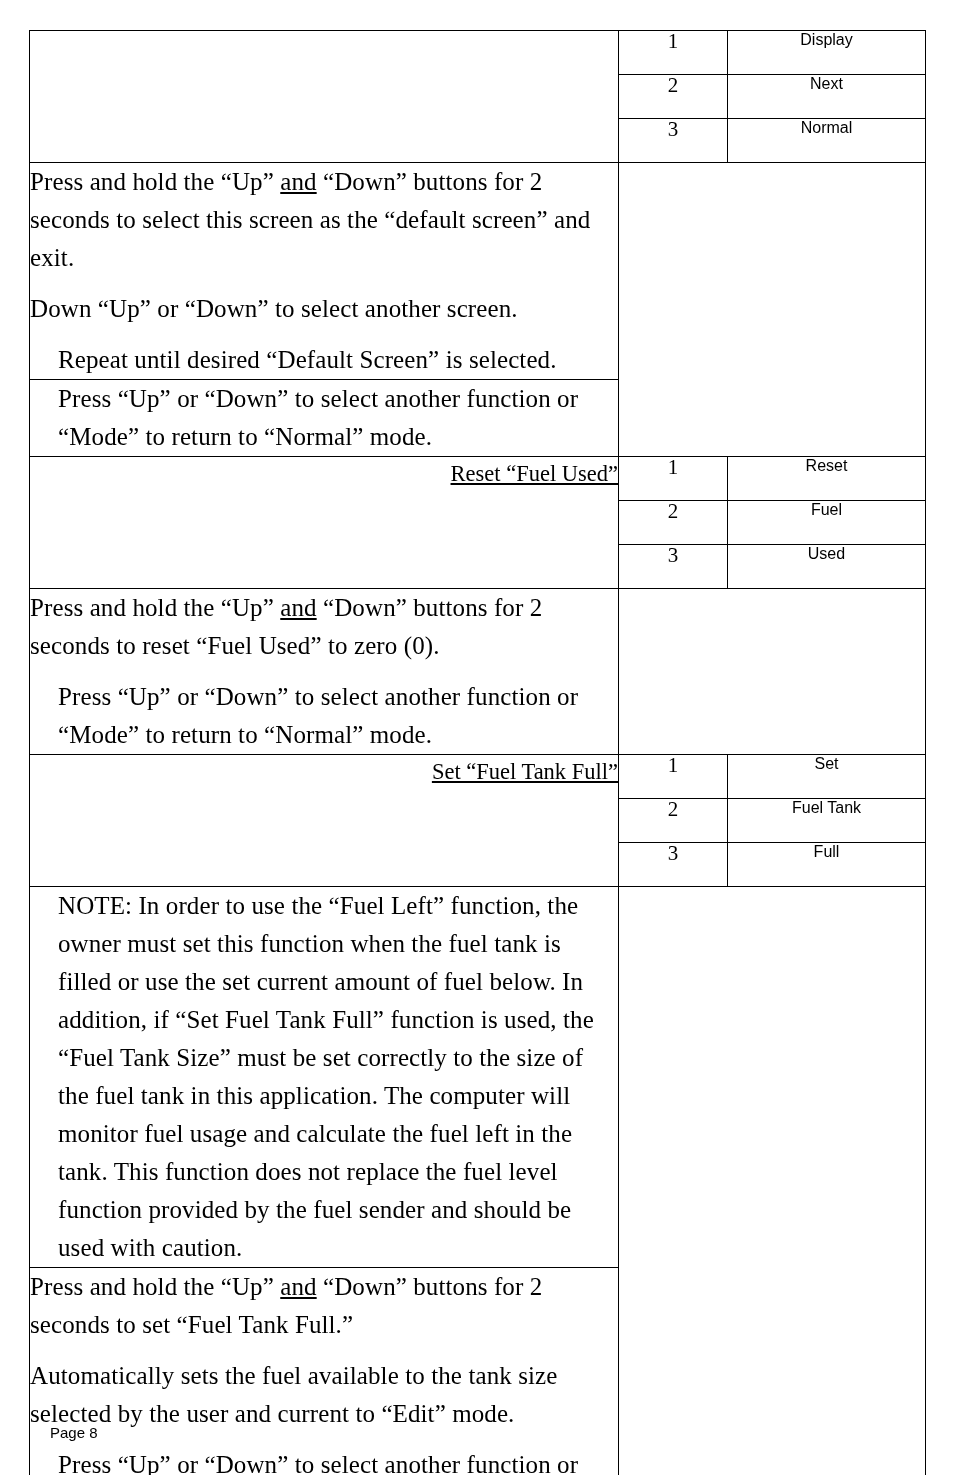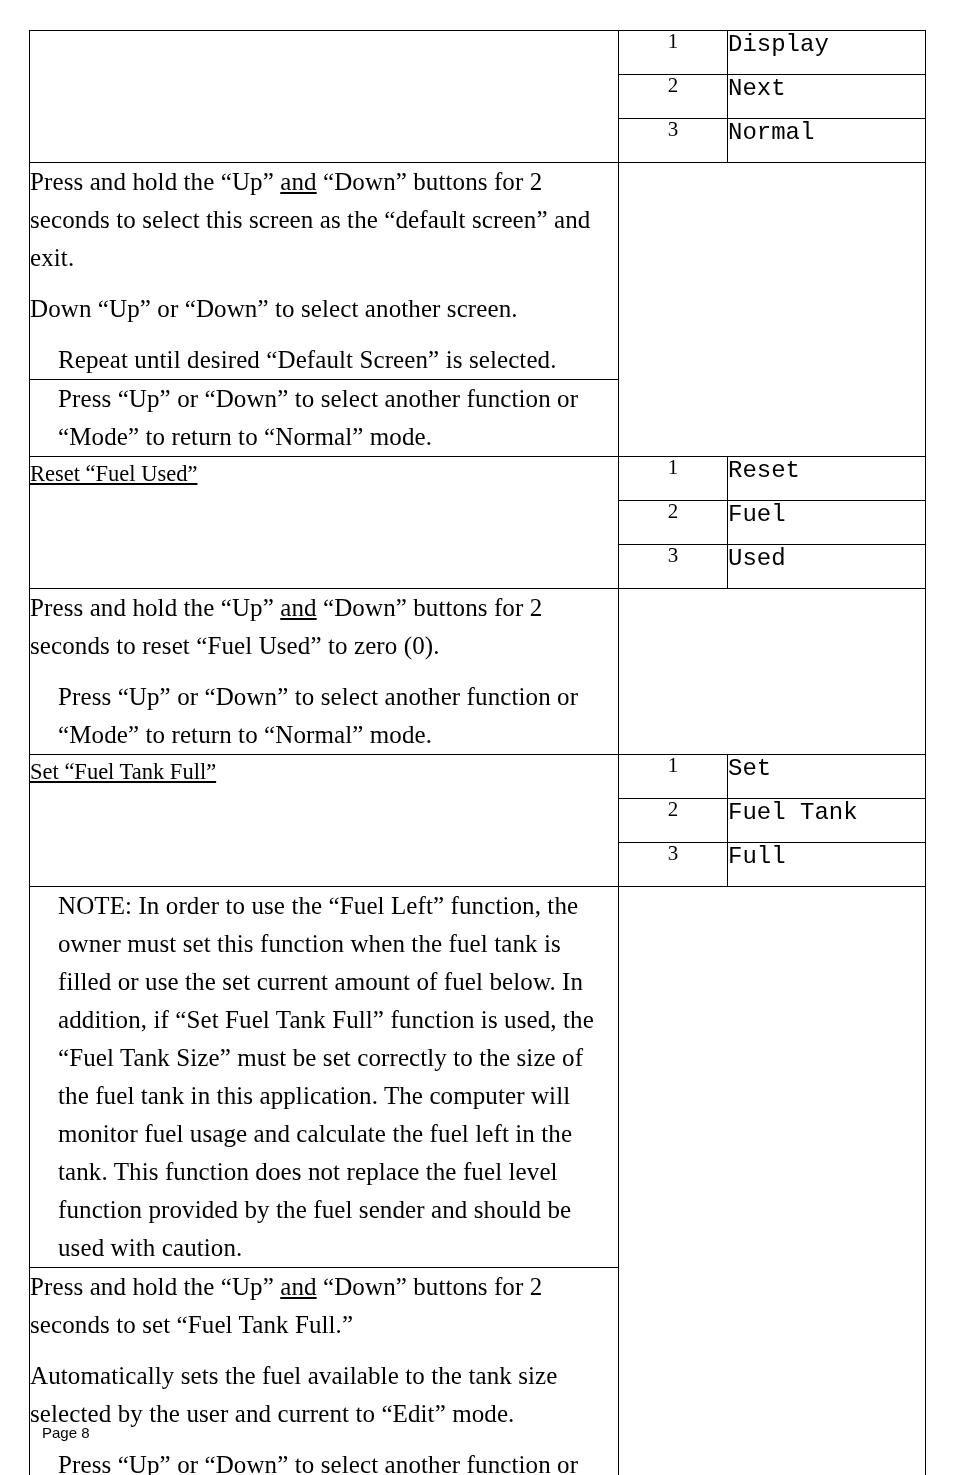--- a/index.html
+++ b/index.html
@@ -56,29 +56,31 @@
   td.numcell {
     text-align: center;
     vertical-align: middle;
     font-family: "Liberation Serif", "DejaVu Serif", serif;
     font-size: 21px;
     line-height: 1;
     height: 43px;
   }
 
   td.labelcell {
+    text-align: center;
     vertical-align: middle;
-    font-family: Liberation Mono, monospace;
-    font-size: 24px;
+    font-family: Liberation Sans, sans-serif;
+    font-size: 16px;
     line-height: 1.15;
   }
 
   td.titlecell {
     vertical-align: middle;
     padding: 0 10px 0 11px;
+    text-align: right;
   }
 
   p.para {
     margin: 0 0 13px 0;
     font-size: 25px;
     line-height: 1.52;
     text-align: left;
     letter-spacing: 0.1px;
   }
   p.para:last-child { margin-bottom: 0; margin-left: 28px; }
@@ -86,21 +88,21 @@
   span.u { text-decoration: underline; }
 
   .title-underline {
     font-size: 22.5px;
     line-height: 1.5;
     text-decoration: underline;
   }
 
   .footer {
     position: absolute;
-    left: 42px;
+    left: 50px;
     top: 1424px;
     font-family: "Liberation Sans", "DejaVu Sans", sans-serif;
     font-size: 15px;
     color: #000000;
   }
 </style>
 </head>
 <body>
 
 <div class="page">

